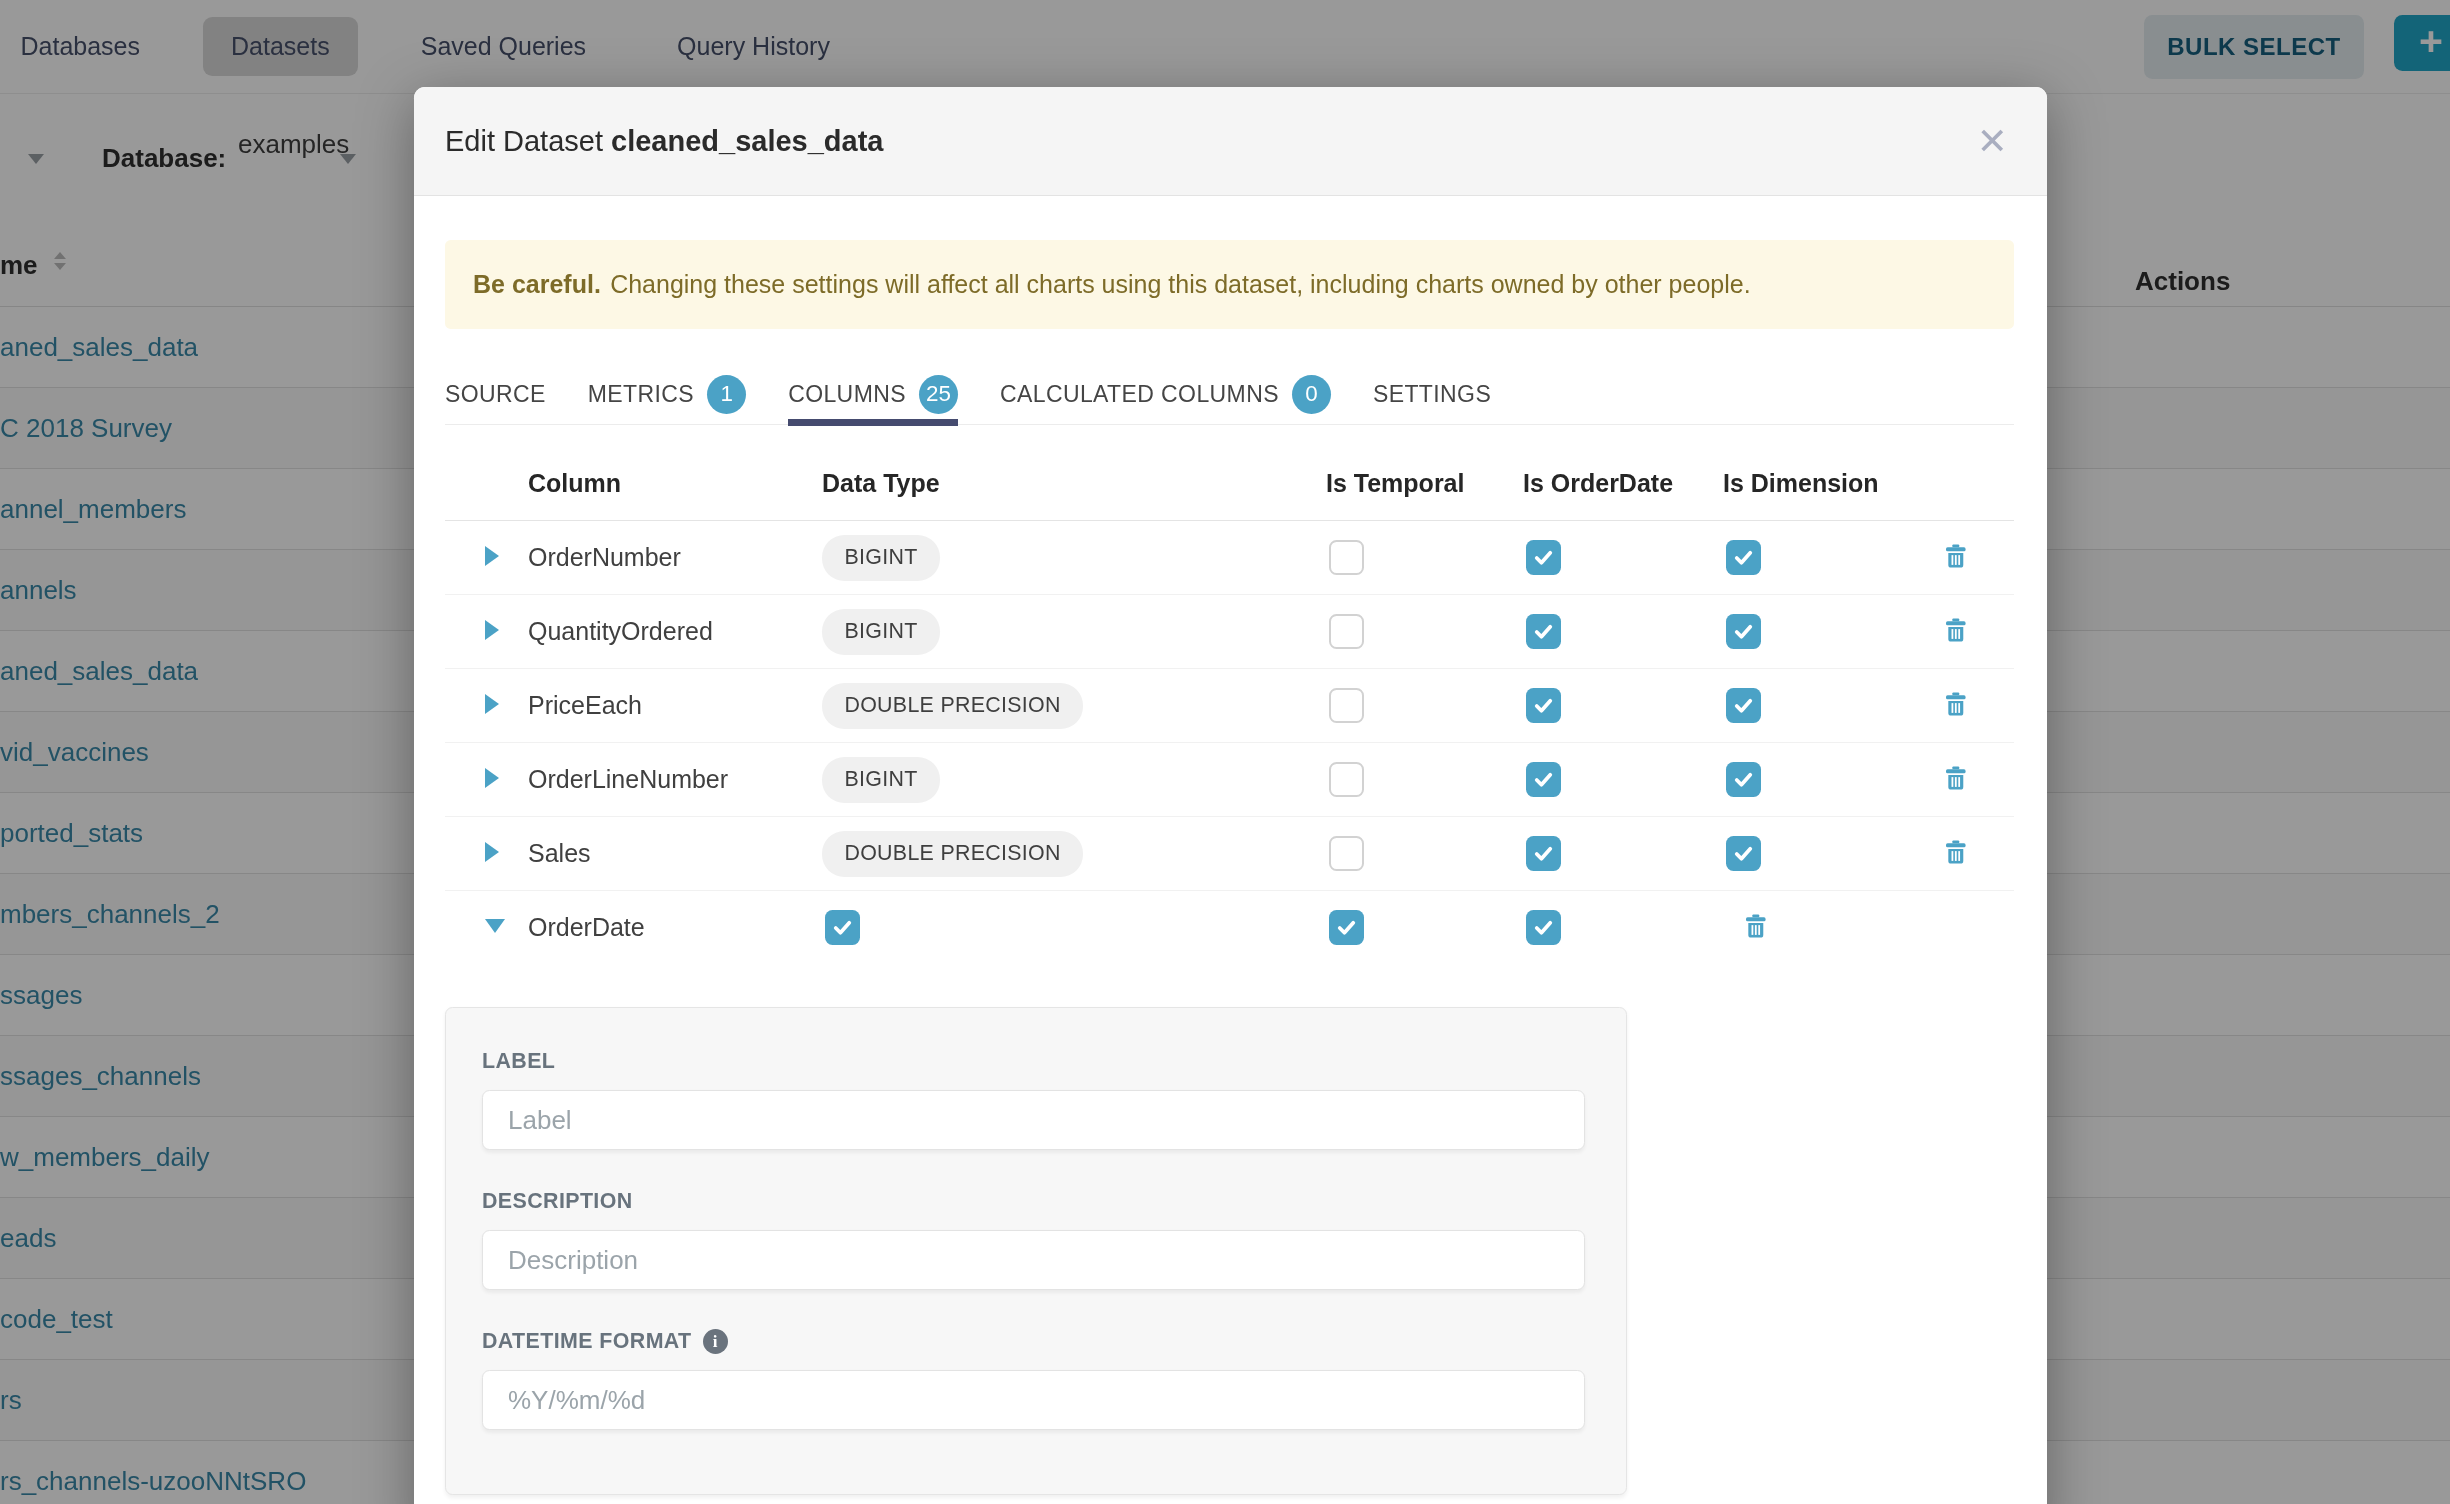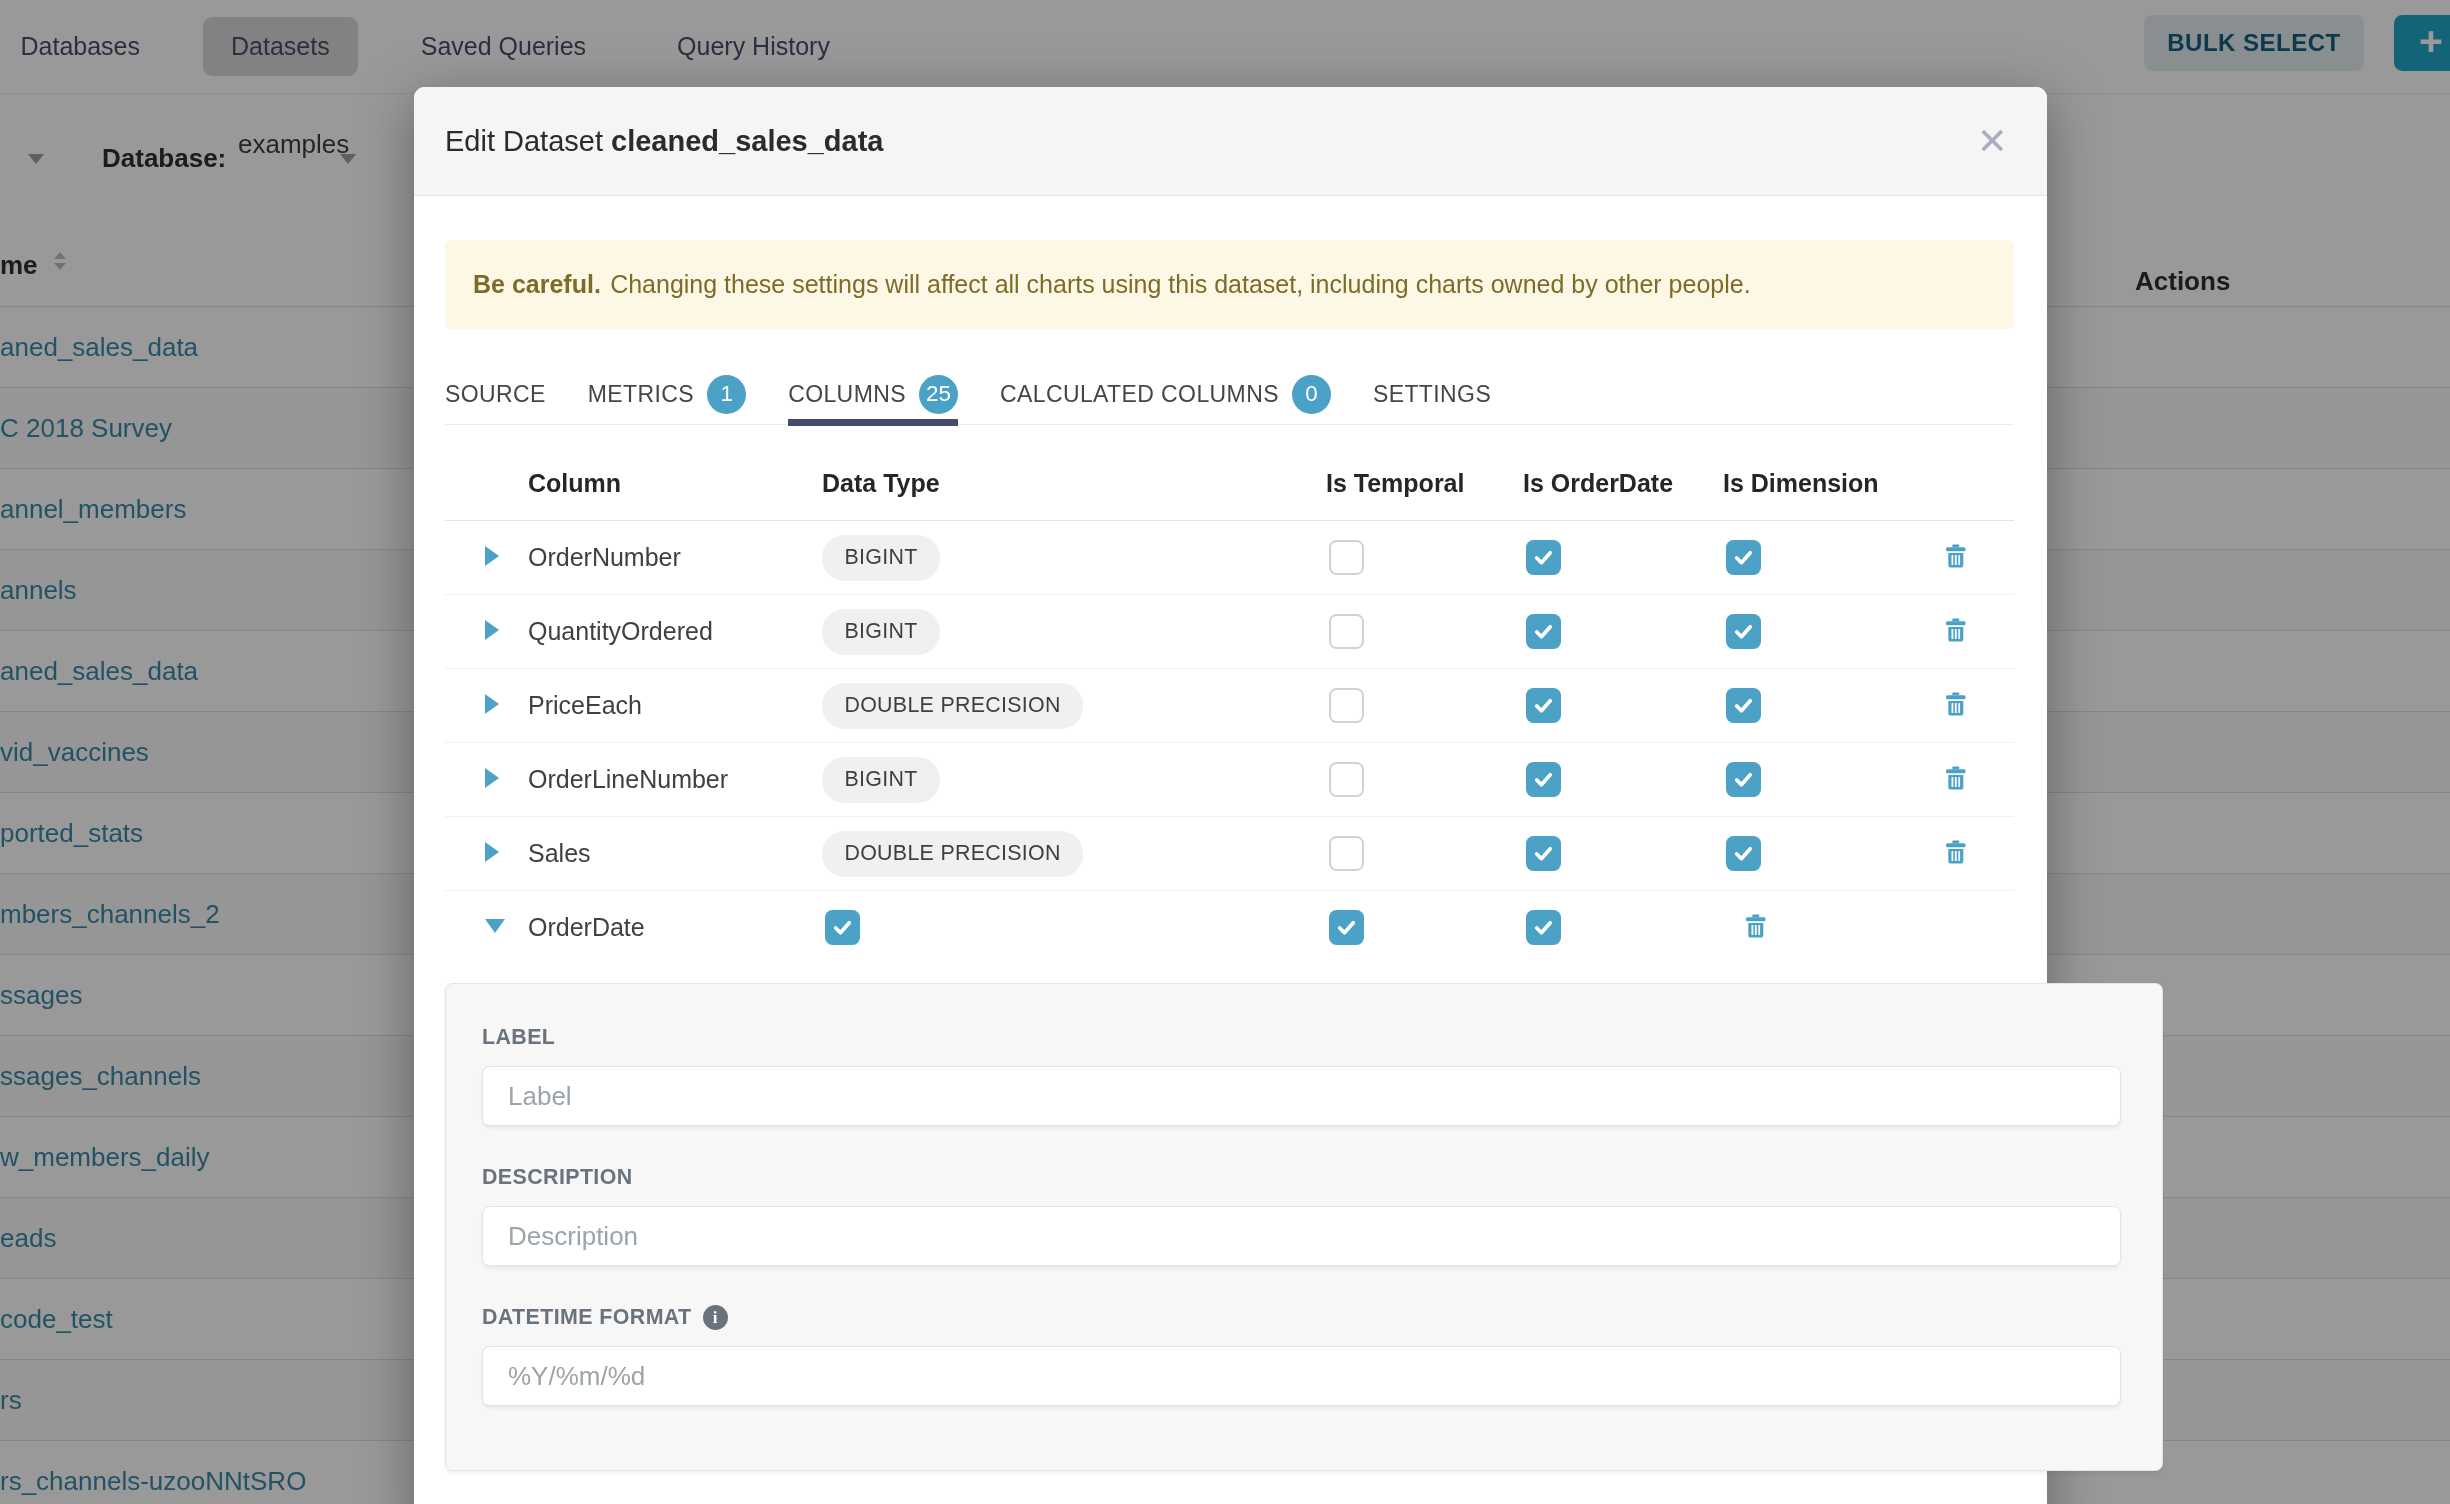--- a/index.html
+++ b/index.html
@@ -5,21 +5,21 @@
   html,body{margin:0;padding:0;background:#777;}
   .page{position:relative;width:2450px;height:1505px;overflow:hidden;background:#fff;
         font-family:"Liberation Sans", sans-serif; -webkit-font-smoothing:antialiased;}
 
   
   .topnav{position:absolute;top:0;left:0;right:0;height:93px;background:#fff;
           display:flex;align-items:center;gap:35px;border-bottom:0.9px solid #ededed;}
   .nav-item{font-size:25px;color:#47506B;padding:15px 28px;border-radius:9.3px;white-space:nowrap;cursor:pointer;}
   .nav-item.first{margin-left:-7.5px;}
   .nav-item.active{background:#D9D9D9;}
-  .bulk-btn{position:absolute;right:86px;top:15px;height:56px;width:220px;border-radius:8.4px;
+  .bulk-btn{position:absolute;right:86px;top:15px;height:64px;width:220px;border-radius:8.4px;
             background:#E4EDF1;color:#16607F;font-size:24px;font-weight:bold;letter-spacing:0.5px;
             display:flex;align-items:center;justify-content:center;}
   .add-btn{position:absolute;right:-18.6px;top:15px;height:56px;width:75px;border-radius:8.4px;
            background:#20A7C9;color:#fff;font-size:41px;font-weight:bold;
            display:flex;align-items:center;justify-content:center;padding-bottom:3.7px;box-sizing:border-box;}
 
   .filter-bar{position:absolute;top:126px;left:0;right:0;height:67px;}
   .caret-down{width:0;height:0;border-left:8.4px solid transparent;border-right:8.4px solid transparent;
               border-top:10.3px solid #9AA0A6;display:inline-block;}
   .filter-caret1{position:absolute;left:28px;top:28px;}
@@ -78,22 +78,22 @@
         font-size:21.4px;color:#3F3F3F;letter-spacing:0.3px;white-space:nowrap;}
   .cb{width:35px;height:35px;border-radius:7.5px;box-sizing:border-box;display:flex;align-items:center;
       justify-content:center;margin-left:2.8px;cursor:pointer;background:#fff;border:2.8px solid #D2D2D2;}
   .cb.on{background:#4BA2C6;border:none;}
   .cb svg{width:25px;height:25px;}
   .cb svg path{stroke:#fff;stroke-width:3.6;fill:none;stroke-linecap:round;stroke-linejoin:round;}
   .c-trash{padding-left:23px;cursor:pointer;}
   .trash-svg{width:19.6px;height:24px;fill:#4BA2C6;}
   .trash-svg .slit{fill:#fff;}
 
-  .expand-panel{margin-top:19px;background:#F7F7F7;border:0.9px solid #E5E5E5;border-radius:7.5px;
-                box-shadow:0 2.8px 4.7px rgba(0,0,0,0.06);width:1718px;box-sizing:border-box;
+  .expand-panel{margin-top:43px;background:#F7F7F7;border:0.9px solid #E5E5E5;border-radius:7.5px;
+                box-shadow:0 2.8px 4.7px rgba(0,0,0,0.06);width:1182px;box-sizing:border-box;
                 padding:41px 41px 64px 36px;}
   .field-label{font-size:21.4px;font-weight:600;color:#68737D;letter-spacing:0.4px;display:flex;align-items:center;}
   .field-input{display:block;width:100%;height:60px;box-sizing:border-box;margin-top:16px;
                border:1.9px solid #E3E3E3;border-radius:7.5px;background:#fff;box-shadow:0 2.8px 3.7px rgba(0,0,0,0.05);
                font-family:"Liberation Sans", sans-serif;font-size:26px;color:#333;padding:0 25px;outline:none;}
   .field-input::placeholder{color:#9BA4AA;}
   .mt{margin-top:39px;}
   .info-icon{width:25px;height:25px;border-radius:50%;background:#6A737D;color:#fff;font-size:17px;
              font-weight:bold;display:inline-flex;align-items:center;justify-content:center;margin-left:11.2px;
              font-family:"Liberation Serif", serif;}

